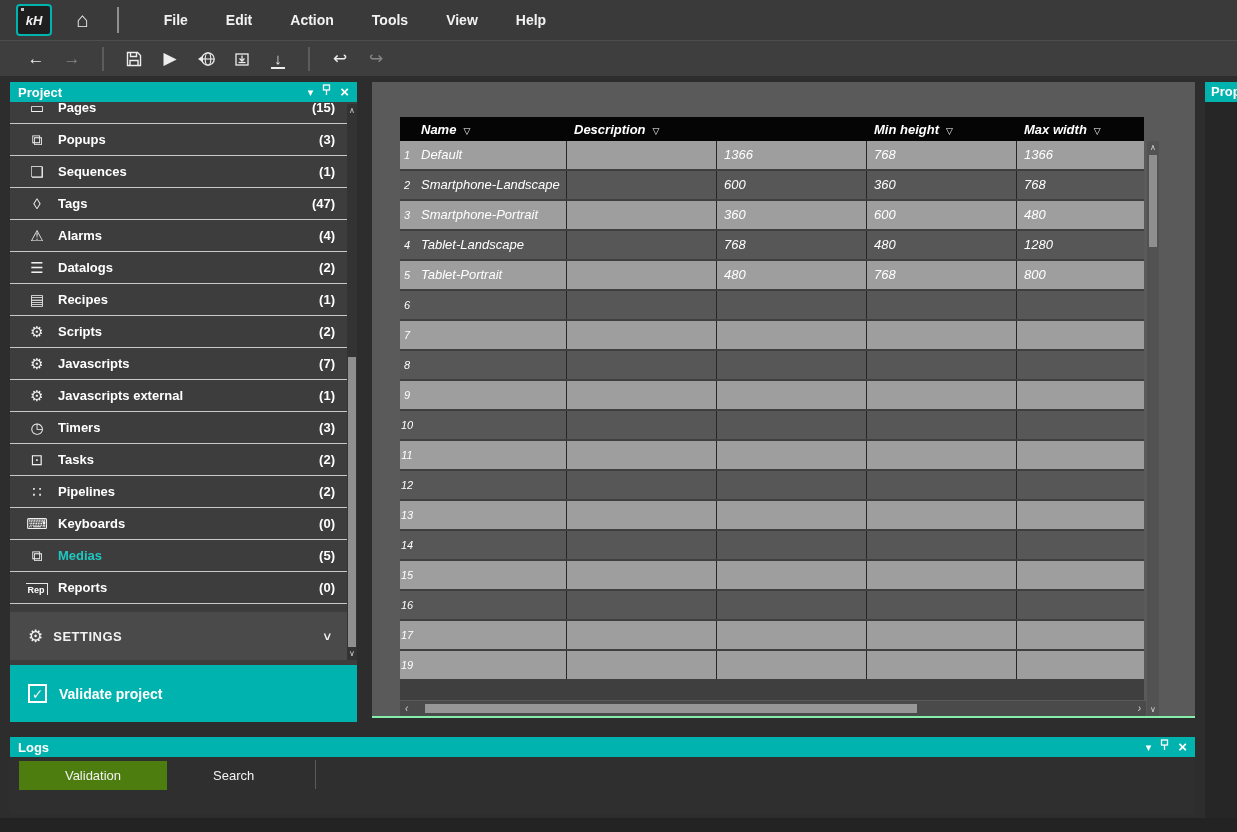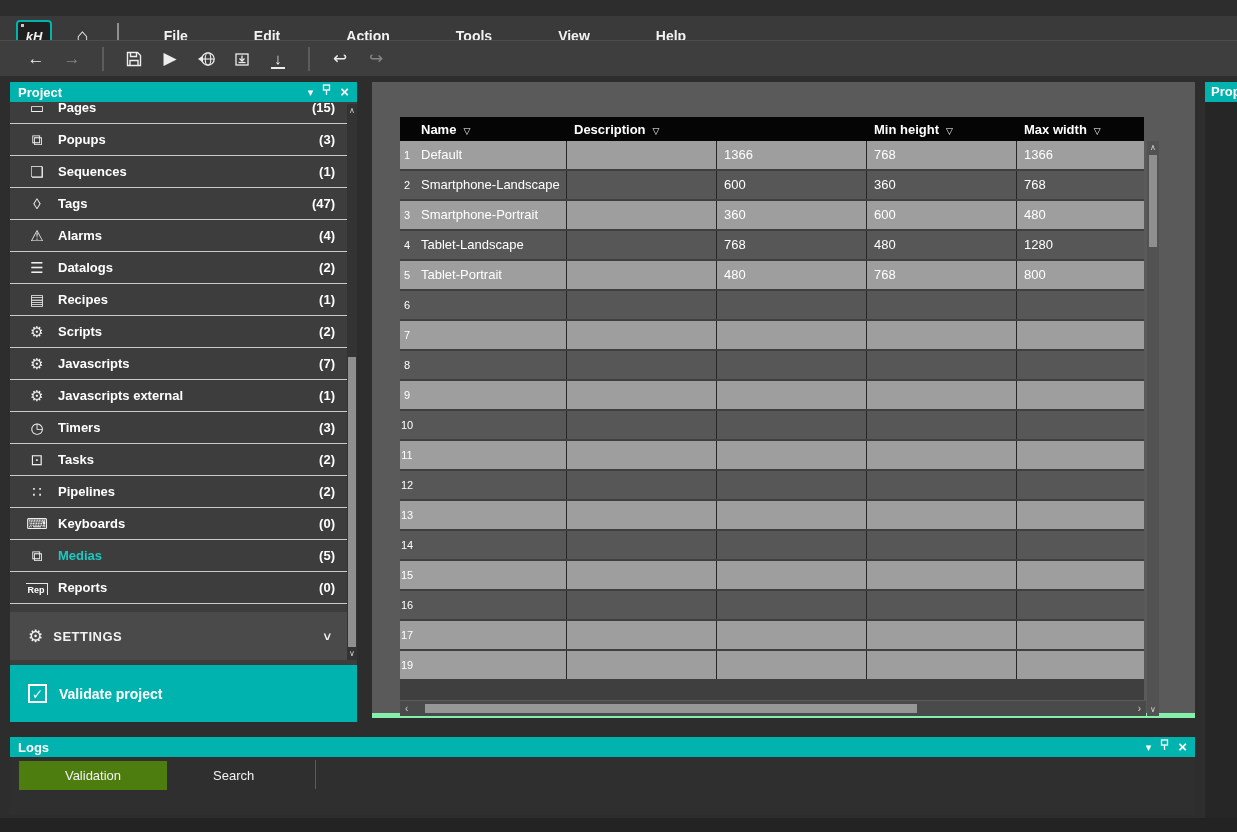--- a/index.html
+++ b/index.html
@@ -1,28 +1,28 @@
 <!DOCTYPE html>
 <html><head>
 <meta charset="utf-8">
 <style>
   html,body{margin:0;padding:0;background:#2d2d2d;}
   .app{position:relative;width:1237px;height:832px;overflow:hidden;
        font-family:"Liberation Sans","DejaVu Sans",sans-serif;color:#f2f2f2;
        background:#2d2d2d;-webkit-font-smoothing:antialiased;}
   
-  .menubar{position:absolute;left:0;top:16px;width:100%;height:40px;background:#3a3a3a;
+  .menubar{position:absolute;left:0;top:0;width:100%;height:40px;background:#3a3a3a;
            display:flex;align-items:center;padding-left:16px;box-sizing:border-box;text-align:right;}
   .logo{position:relative;width:32px;height:28px;border:2px solid #00b3ae;border-radius:4px;
         background:#1f1f1f;display:flex;align-items:center;justify-content:center;
         font-style:italic;font-weight:bold;font-size:13px;cursor:pointer;}
   .logo .dot{position:absolute;top:2px;left:3px;width:3px;height:3px;background:#c9c9c9;}
   .home{margin-left:24px;font-size:21px;line-height:20px;cursor:pointer;}
   .vdiv{margin-left:28px;width:2px;height:26px;background:#8f8f8f;}
-  .menu{margin-left:26px;display:flex;gap:28px;}
+  .menu{margin-left:26px;display:flex;}
   .menu-item{padding:0 19px;font-size:14px;font-weight:600;cursor:pointer;}
   
   .toolbar{position:absolute;left:0;top:40px;width:100%;height:36px;background:#3e3e3e;
            border-top:1px solid #4d4d4d;display:flex;align-items:center;padding-left:18px;
            box-sizing:border-box;}
   .tbtn{width:36px;text-align:center;font-size:17px;color:#ededed;cursor:pointer;line-height:34px;}
   .tbtn.dim{color:#858585;}
   .tsep{width:2px;height:24px;background:#5c5c5c;margin:0 12px;}
   .tbtn svg{vertical-align:middle;}
   .dl{border-bottom:2px solid #ededed;padding:0 3px 0px;font-weight:bold;font-size:15px;}
@@ -51,21 +51,21 @@
   .settings .gear{margin-left:18px;font-size:17px;}
   .settings .slabel{margin-left:10px;font-size:13px;font-weight:bold;letter-spacing:.5px;flex:1;}
   .settings .chev{margin-right:16px;font-size:13px;font-weight:bold;}
   .validate{position:absolute;left:0;top:583px;width:347px;height:57px;background:#00b3ae;
             display:flex;align-items:center;cursor:pointer;}
   .vcheck{margin-left:18px;width:15px;height:15px;border:2px solid #fff;display:flex;
           align-items:center;justify-content:center;font-size:14px;font-weight:bold;}
   .vlabel{margin-left:12px;font-size:14px;font-weight:600;color:#fff;}
   
   .editor{position:absolute;left:372px;top:82px;width:823px;height:636px;background:#5a5a5a;
-          border-bottom:5px solid #86efac;box-sizing:border-box;}
+          border-bottom:2px solid #86efac;box-sizing:border-box;font-style:italic;}
   .numstrip{position:absolute;left:28px;top:35px;width:14px;height:583px;background:#060606;}
   .thead{position:absolute;left:28px;top:35px;width:744px;height:24px;background:#050505;
          display:flex;align-items:center;}
   .th{font-size:13px;font-weight:bold;color:#fff;box-sizing:border-box;padding-left:7px;cursor:pointer;}
   .funnel{font-size:9px;margin-left:7px;font-weight:normal;}
   .tbody{position:absolute;left:28px;top:59px;width:744px;height:559px;overflow:hidden;background:#3f3f3f;}
   .trow{display:flex;height:28px;margin-bottom:2px;cursor:pointer;}
   .trow.light{background:#9e9e9e;}
   .trow.dark{background:#575757;}
   .rnum{width:14px;background:transparent;color:#fff;font-size:11px;text-align:center;line-height:28px;}

